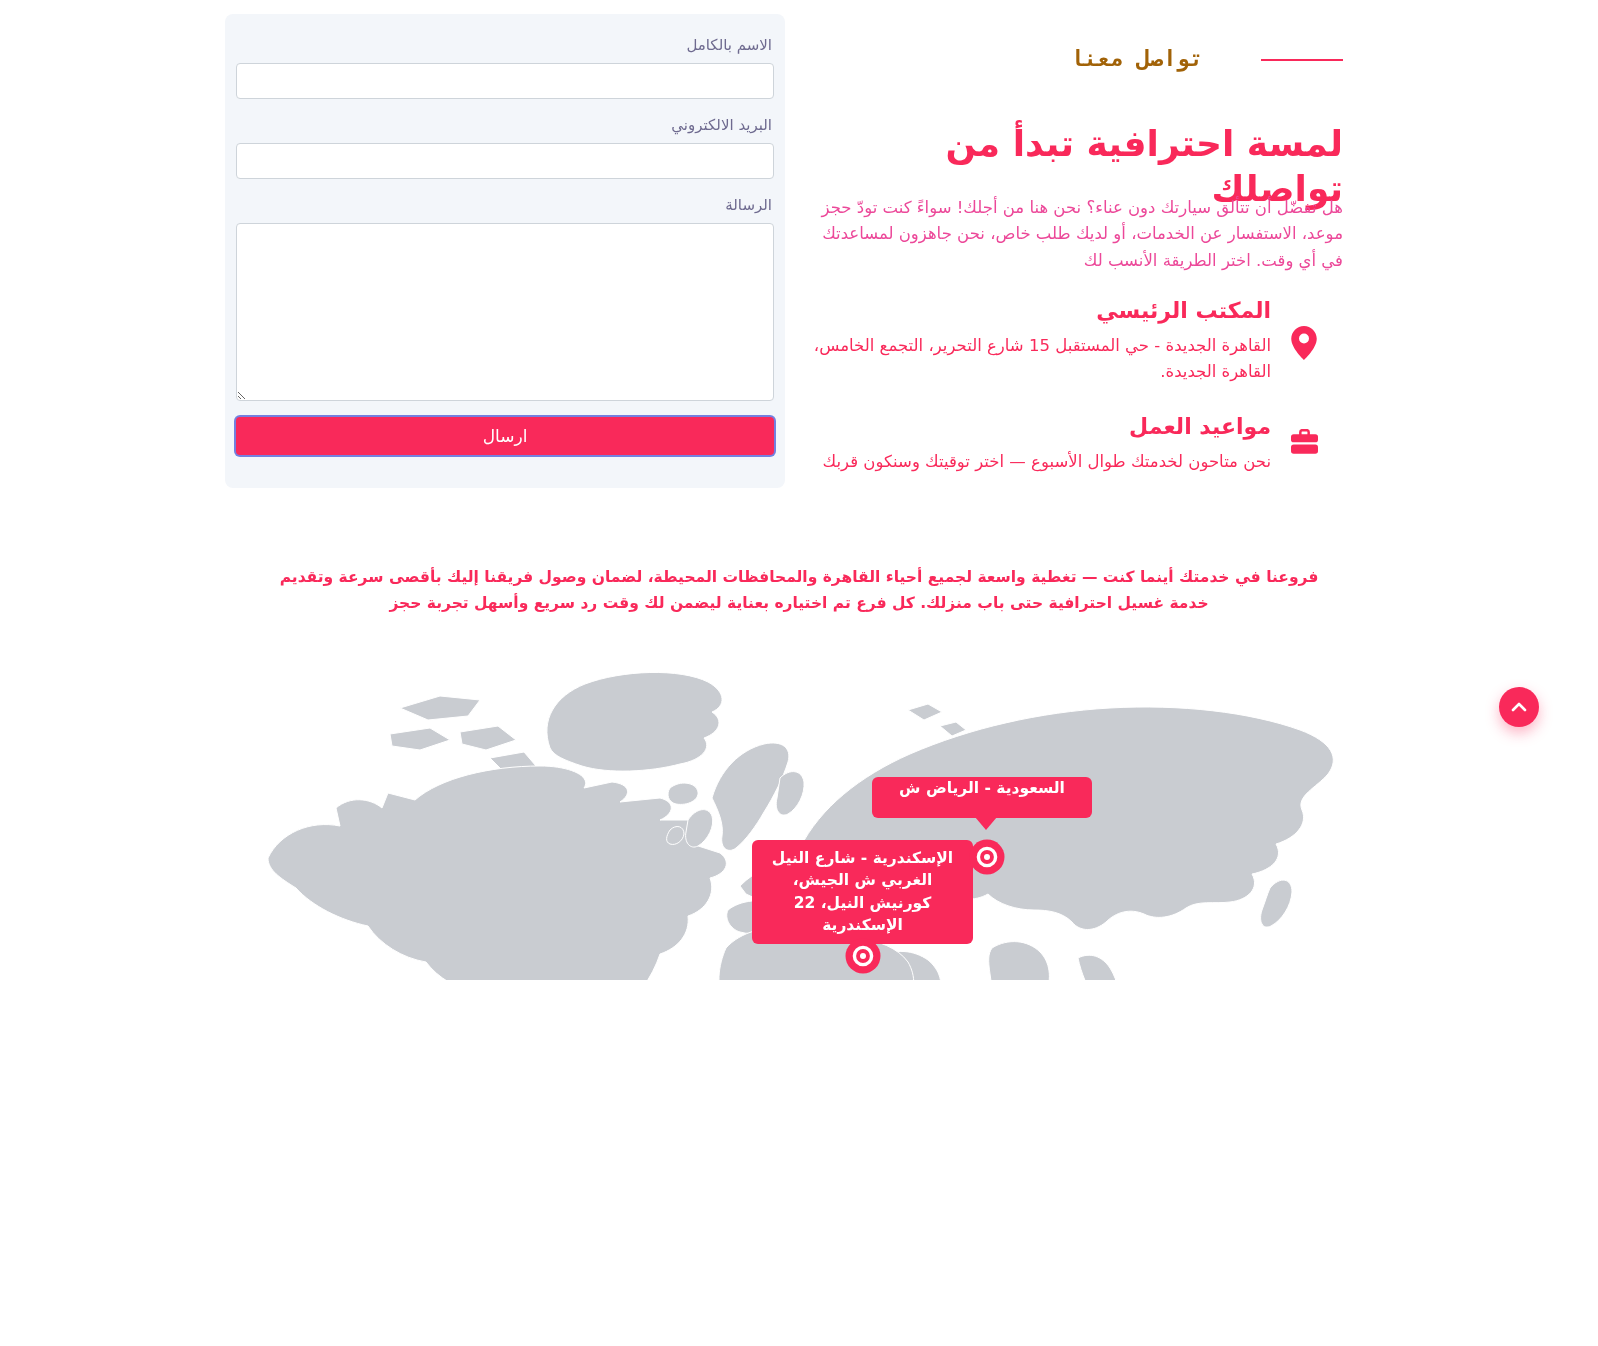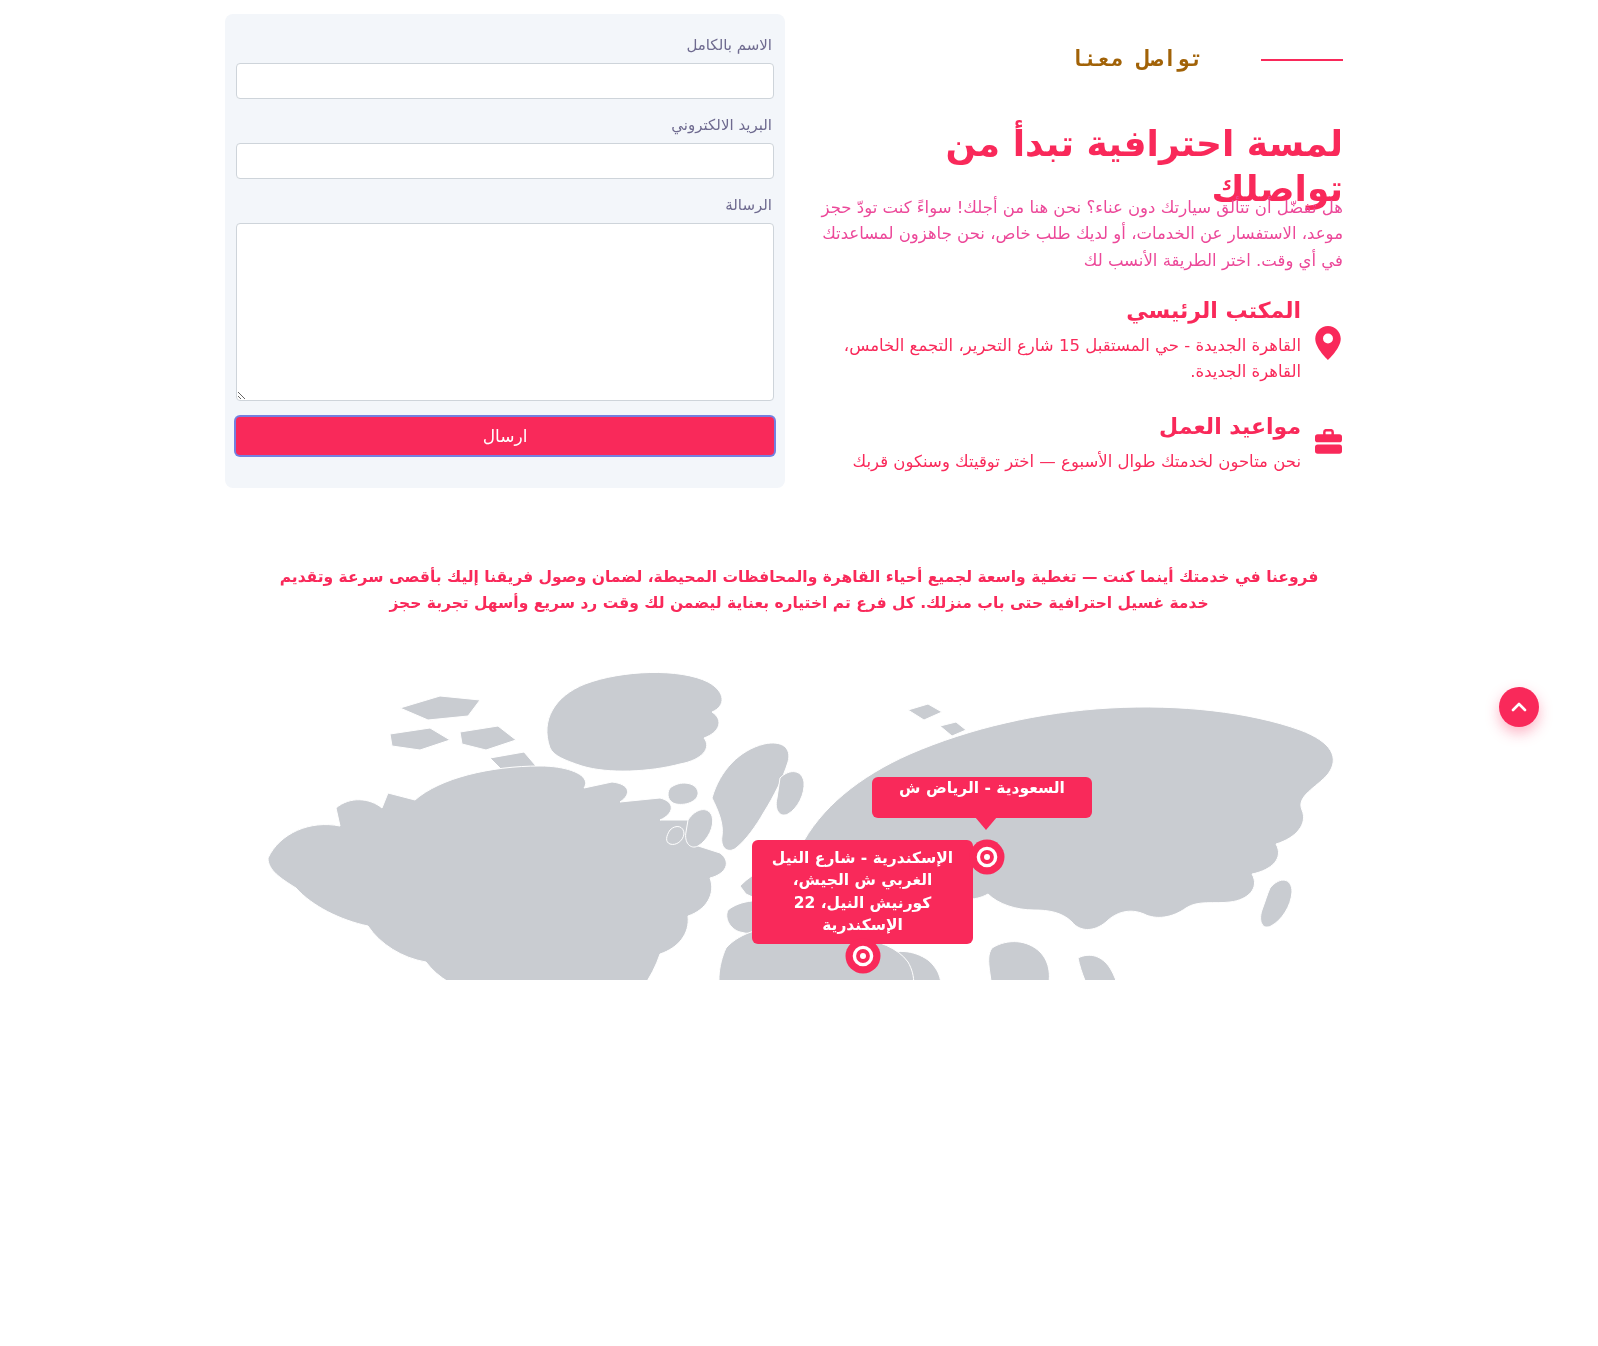--- a/index.html
+++ b/index.html
@@ -102,24 +102,24 @@
     position: absolute;
     top: 195px; left: 810px;
     width: 533px;
     text-align: right;
     color: #ec4899;
     font-size: 16.5px;
     line-height: 1.6;
   }
   .info-row {
     position: absolute;
-    left: 808px;
+    left: 784px;
     width: 535px;
     display: flex;
-    gap: 12px;
+    gap: 18px;
   }
   .info-row.office { top: 298px; }
   .info-row.hours  { top: 414px; }
   .info-icon { flex: 0 0 30px; display: flex; justify-content: center; }
   .info-row.office .info-icon { padding-top: 28px; }
   .info-row.hours  .info-icon { padding-top: 15px; }
   .info-body { flex: 1; }
   .info-title {
     color: #f9295a;
     font-size: 22px;

